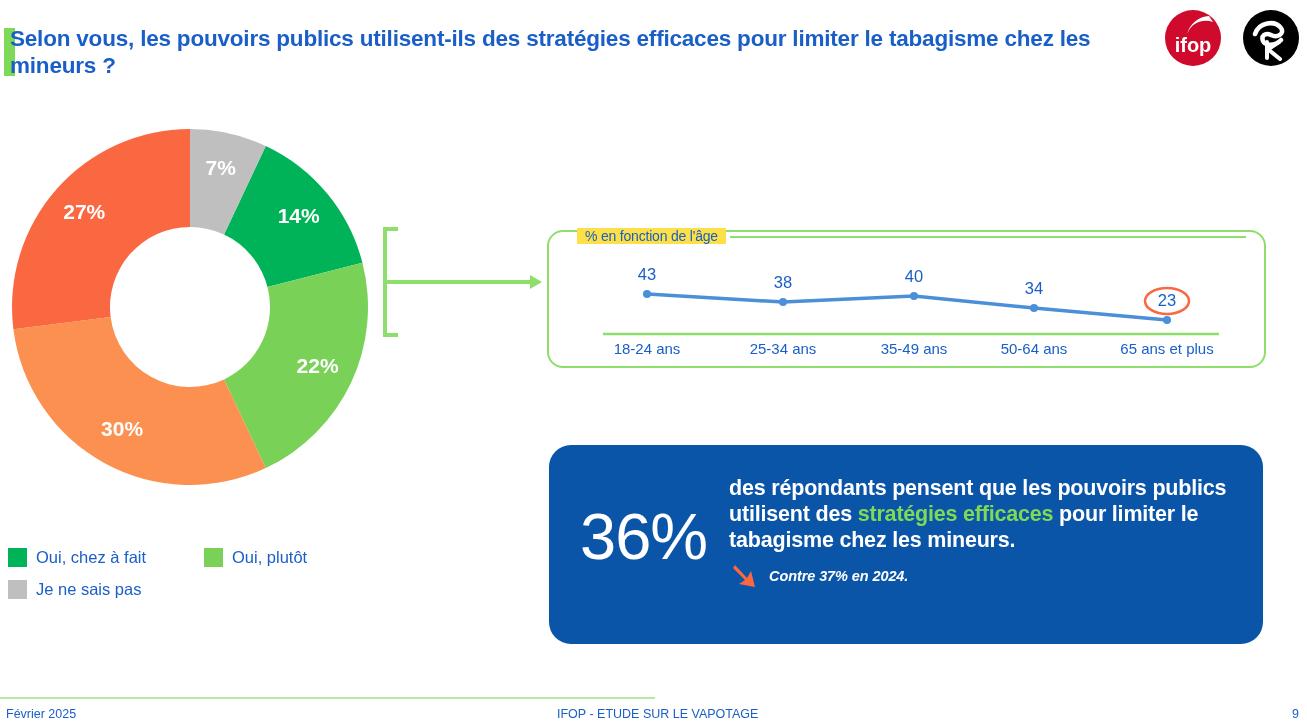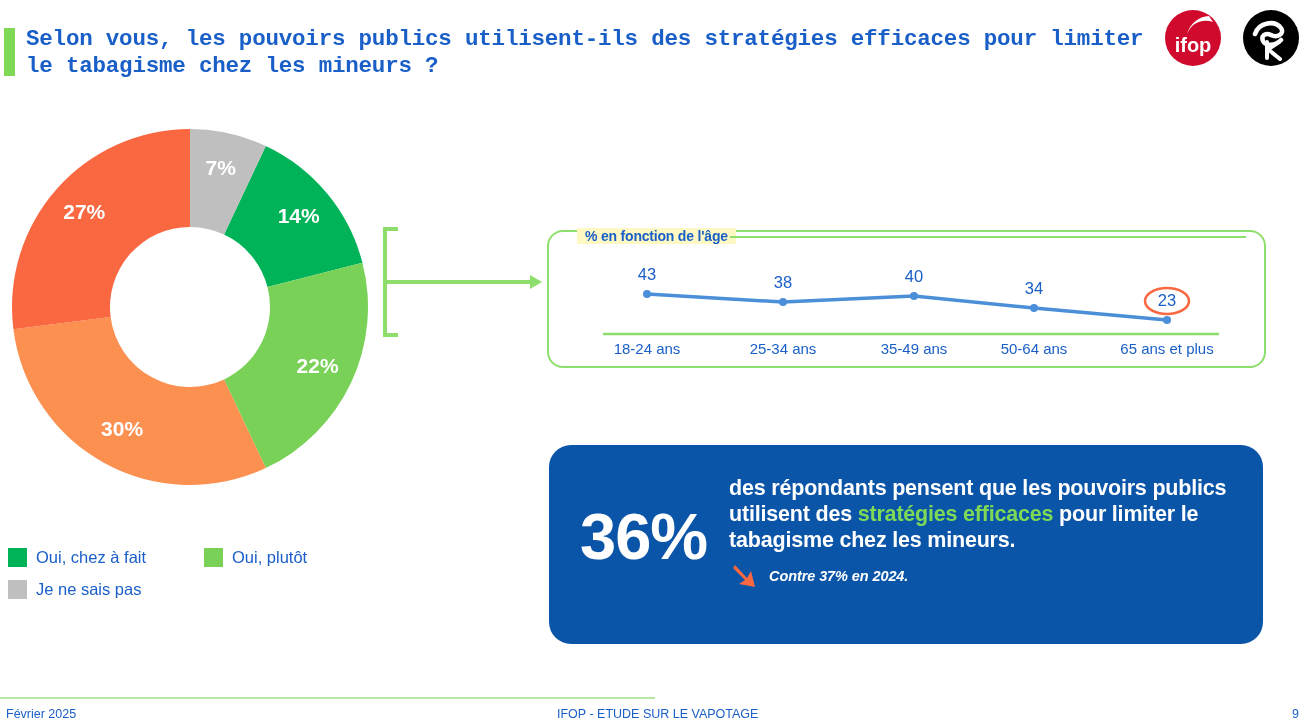--- a/index.html
+++ b/index.html
@@ -10,23 +10,23 @@
     overflow: hidden;
   }
   .slide { position: relative; width: 1307px; height: 725px; background:#fff; }
 
   
   .accent-bar {
     position: absolute; left: 4px; top: 28px;
     width: 11px; height: 48px; background: #7ed957;
   }
   .title {
-    position: absolute; left: 26px; top: 26px; width: 1130px;
+    position: absolute; left: 10px; top: 26px; width: 1130px;
     font-size: 22.5px; font-weight: bold; color: #1a5fc8;
-    line-height: 1.18; letter-spacing: -0.2px; font-family: Liberation Mono, monospace;
+    line-height: 1.18; letter-spacing: -0.2px;
   }
 
   
   .logos { position: absolute; right: 6px; top: 8px; display: flex; gap: 18px; align-items: center; }
   .logo-ifop, .logo-black { width: 60px; height: 60px; display:block; }
 
   
   .donut-wrap { position: absolute; left: 0px; top: 112px; width: 380px; height: 390px; }
   .donut-svg { display:block; }
   .donut-label {
@@ -48,22 +48,22 @@
 
   
   .age-panel {
     position: absolute; left: 547px; top: 230px;
     width: 719px; height: 138px;
     border: 2px solid #8ede6b; border-radius: 16px;
     background: #fff;
   }
   .age-title {
     position: absolute; left: 577px; top: 228px;
-    background: #fef9c3; padding: 0 8px;
-    font-size: 14px; font-weight: bold; color: #1a5fc8;
+    background: #fde047; padding: 0 8px;
+    font-size: 14px; font-weight: normal; color: #1a5fc8;
     letter-spacing: -0.2px;
   }
   .age-title-rule {
     position: absolute; left: 730px; top: 236px; width: 516px; height: 2px;
     background: #8ede6b;
   }
   .age-svg { position:absolute; left: 547px; top: 230px; }
   .age-value {
     font-family: "Liberation Sans", sans-serif;
     font-size: 16.5px; fill: #1a5fc8; text-anchor: middle;
@@ -74,21 +74,21 @@
   }
 
   
   .callout {
     position: absolute; left: 549px; top: 445px;
     width: 714px; height: 199px;
     background: #0b55a8; border-radius: 22px;
     display: flex; align-items: flex-start;
   }
   .callout-pct {
-    color: #fff; font-size: 65px; font-weight: bold;
+    color: #fff; font-size: 65px; font-weight: normal;
     line-height: 1; margin: 59px 0 0 31px; letter-spacing: -1px;
     flex: 0 0 auto;
   }
   .callout-body { margin: 30px 0 0 22px; flex: 1 1 auto; }
   .callout-text {
     color: #ffffff; font-size: 21.5px; font-weight: bold;
     line-height: 1.21; letter-spacing: -0.2px;
   }
   .hl { color: #7ed957; }
   .callout-sub-row { display: flex; align-items: center; margin-top: 9px; }

